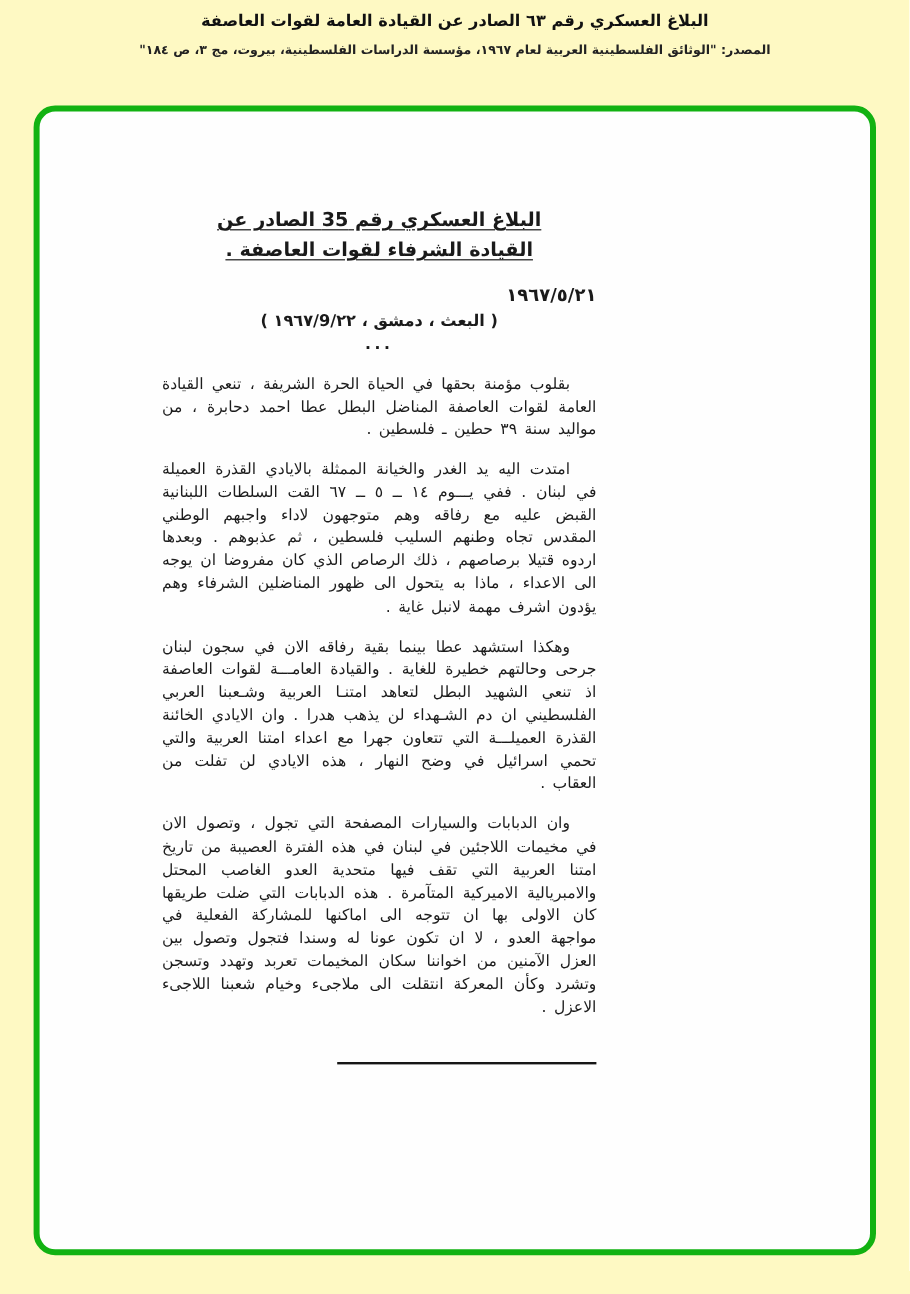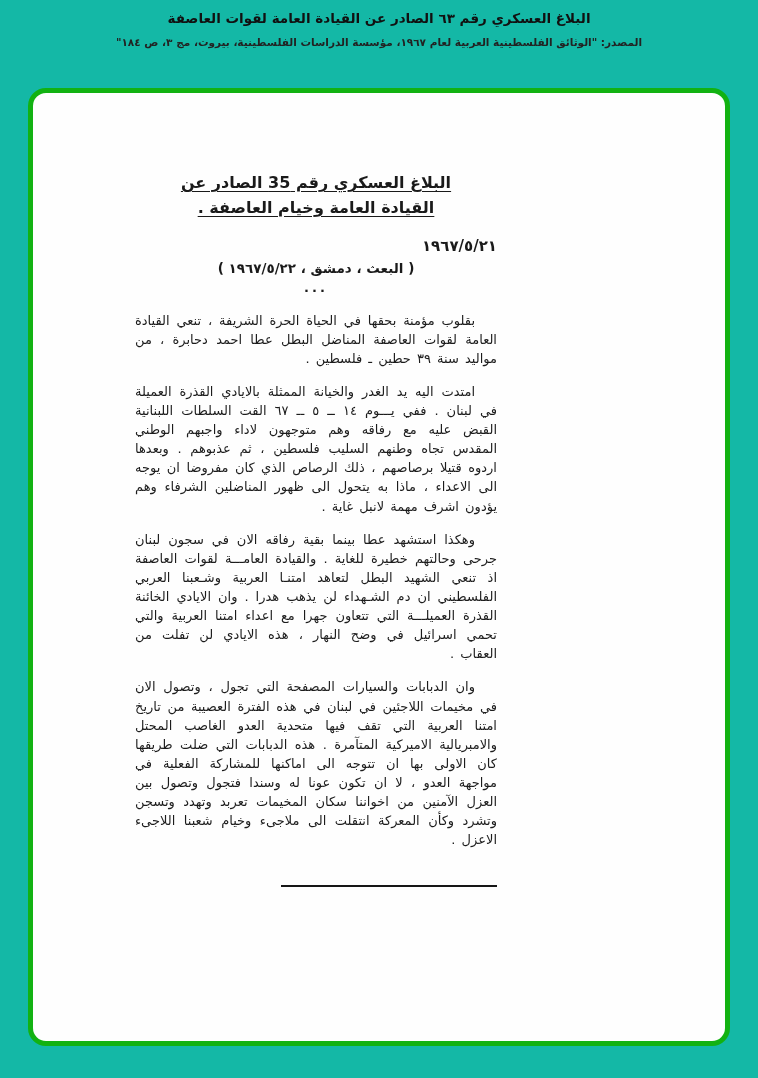--- a/index.html
+++ b/index.html
@@ -2,21 +2,21 @@
 <html><head>
 <meta charset="utf-8">
 <style>
   * { margin: 0; padding: 0; box-sizing: border-box; }
   html, body { background: #ffffff; }
   .page {
     position: relative;
     width: 758px;
     height: 1078px;
     margin: 0 auto;
-    background: #14b8a6;
+    background: #fef9c3;
     font-family: "DejaVu Sans", sans-serif;
     color: #141414;
     overflow: hidden;
     padding-left: 36px;
   }
   .top-header {
     position: absolute;
     top: 10px;
     left: 0;
     width: 100%;
@@ -108,26 +108,26 @@
     <div class="header-title">البلاغ العسكري رقم ٦٣ الصادر عن القيادة العامة لقوات العاصفة</div>
     <div class="header-source">المصدر: "الوثائق الفلسطينية العربية لعام ١٩٦٧، مؤسسة الدراسات الفلسطينية، بيروت، مج ٣، ص ١٨٤"</div>
   </div>
 
   <div class="green-frame">
 
     <div class="doc" dir="rtl">
 
       <div class="doc-title">
         <span class="tline">البلاغ العسكري رقم 35 الصادر عن</span><br>
-        <span class="tline">القيادة العامة وخيام العاصفة .</span>
+        <span class="tline">القيادة الشرفاء لقوات العاصفة .</span>
       </div>
 
       <div class="doc-date">١٩٦٧/٥/٢١</div>
 
-      <div class="doc-dateline">( البعث ، دمشق ، ١٩٦٧/٥/٢٢ )</div>
+      <div class="doc-dateline">( البعث ، دمشق ، ١٩٦٧/9/٢٢ )</div>
 
       <div class="doc-ellipsis">...</div>
 
       <div class="doc-body">
         <p>بقلوب مؤمنة بحقها في الحياة الحرة الشريفة ، تنعي القيادة العامة لقوات العاصفة المناضل البطل عطا احمد دحابرة ، من مواليد سنة ٣٩ حطين ـ فلسطين .</p>
         <p>امتدت اليه يد الغدر والخيانة الممثلة بالايادي القذرة العميلة في لبنان . ففي يـــوم ١٤ ــ ٥ ــ ٦٧ القت السلطات اللبنانية القبض عليه مع رفاقه وهم متوجهون لاداء واجبهم الوطني المقدس تجاه وطنهم السليب فلسطين ، ثم عذبوهم . وبعدها اردوه قتيلا برصاصهم ، ذلك الرصاص الذي كان مفروضا ان يوجه الى الاعداء ، ماذا به يتحول الى ظهور المناضلين الشرفاء وهم يؤدون اشرف مهمة لانبل غاية .</p>
         <p>وهكذا استشهد عطا بينما بقية رفاقه الان في سجون لبنان جرحى وحالتهم خطيرة للغاية . والقيادة العامـــة لقوات العاصفة اذ تنعي الشهيد البطل لتعاهد امتنـا العربية وشـعبنا العربي الفلسطيني ان دم الشـهداء لن يذهب هدرا . وان الايادي الخائنة القذرة العميلـــة التي تتعاون جهرا مع اعداء امتنا العربية والتي تحمي اسرائيل في وضح النهار ، هذه الايادي لن تفلت من العقاب .</p>
         <p>وان الدبابات والسيارات المصفحة التي تجول ، وتصول الان في مخيمات اللاجئين في لبنان في هذه الفترة العصيبة من تاريخ امتنا العربية التي تقف فيها متحدية العدو الغاصب المحتل والامبريالية الاميركية المتآمرة . هذه الدبابات التي ضلت طريقها كان الاولى بها ان تتوجه الى اماكنها للمشاركة الفعلية في مواجهة العدو ، لا ان تكون عونا له وسندا فتجول وتصول بين العزل الآمنين من اخواننا سكان المخيمات تعربد وتهدد وتسجن وتشرد وكأن المعركة انتقلت الى ملاجىء وخيام شعبنا اللاجىء الاعزل .</p>
       </div>
 

